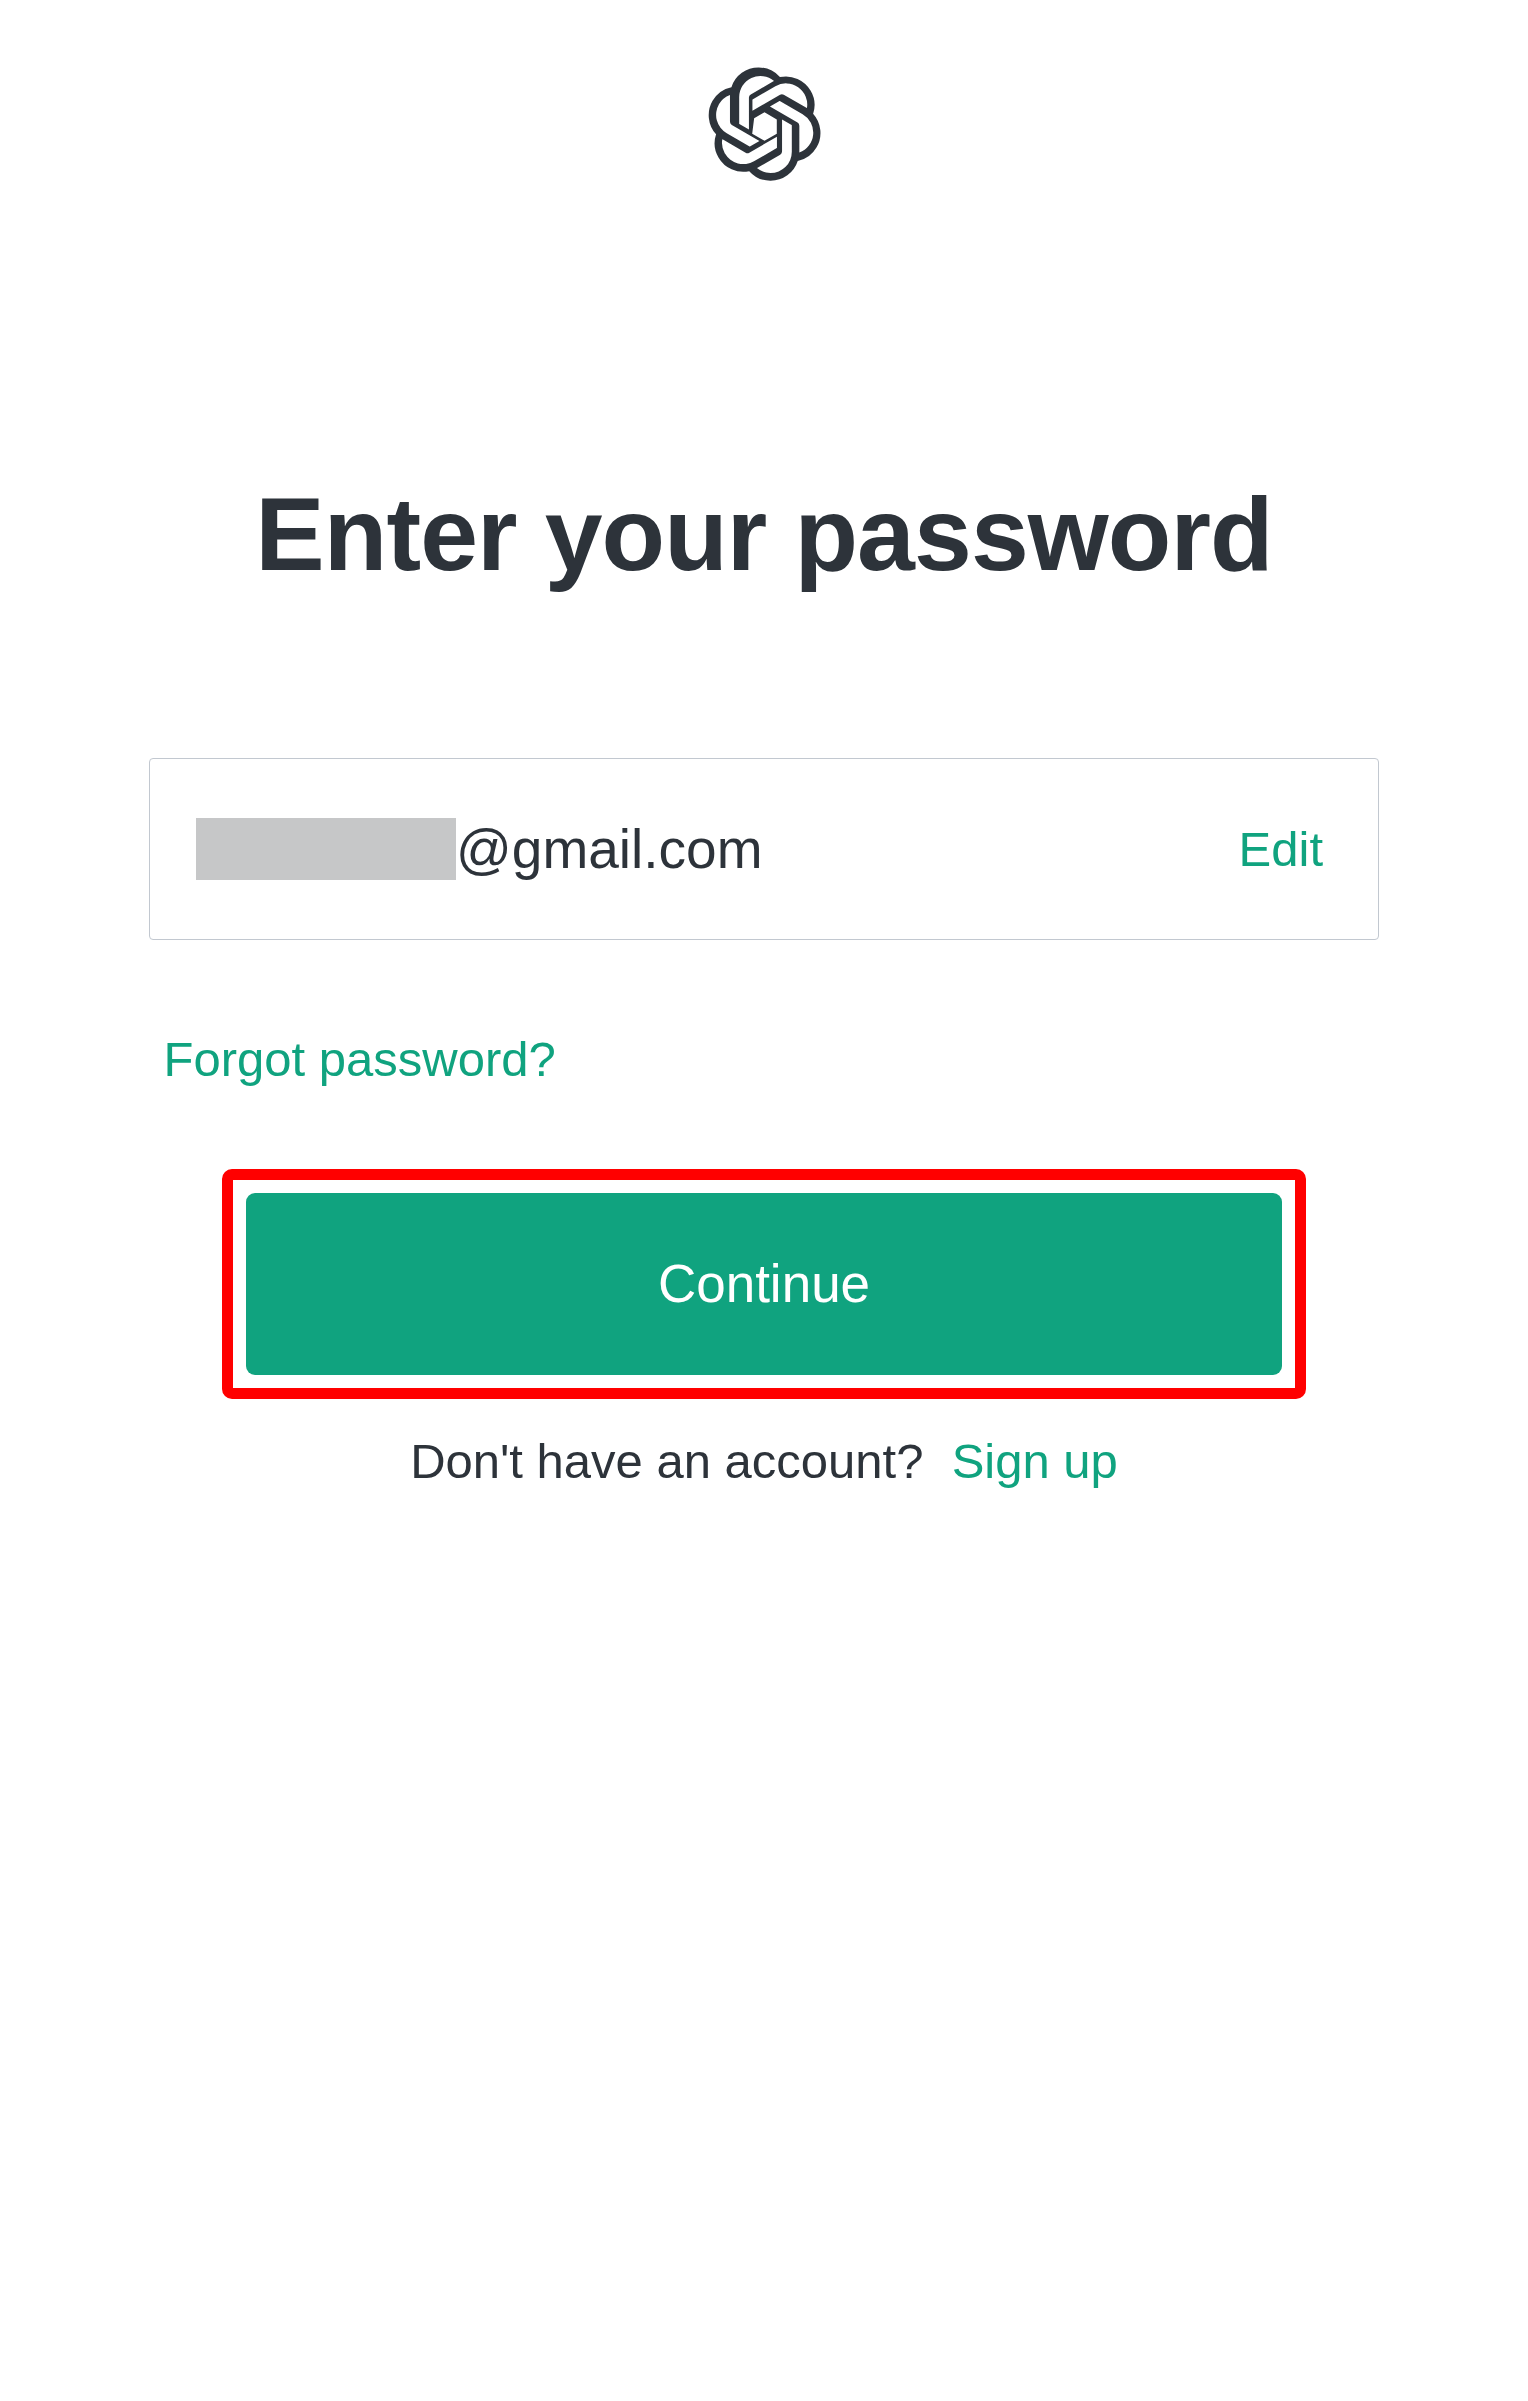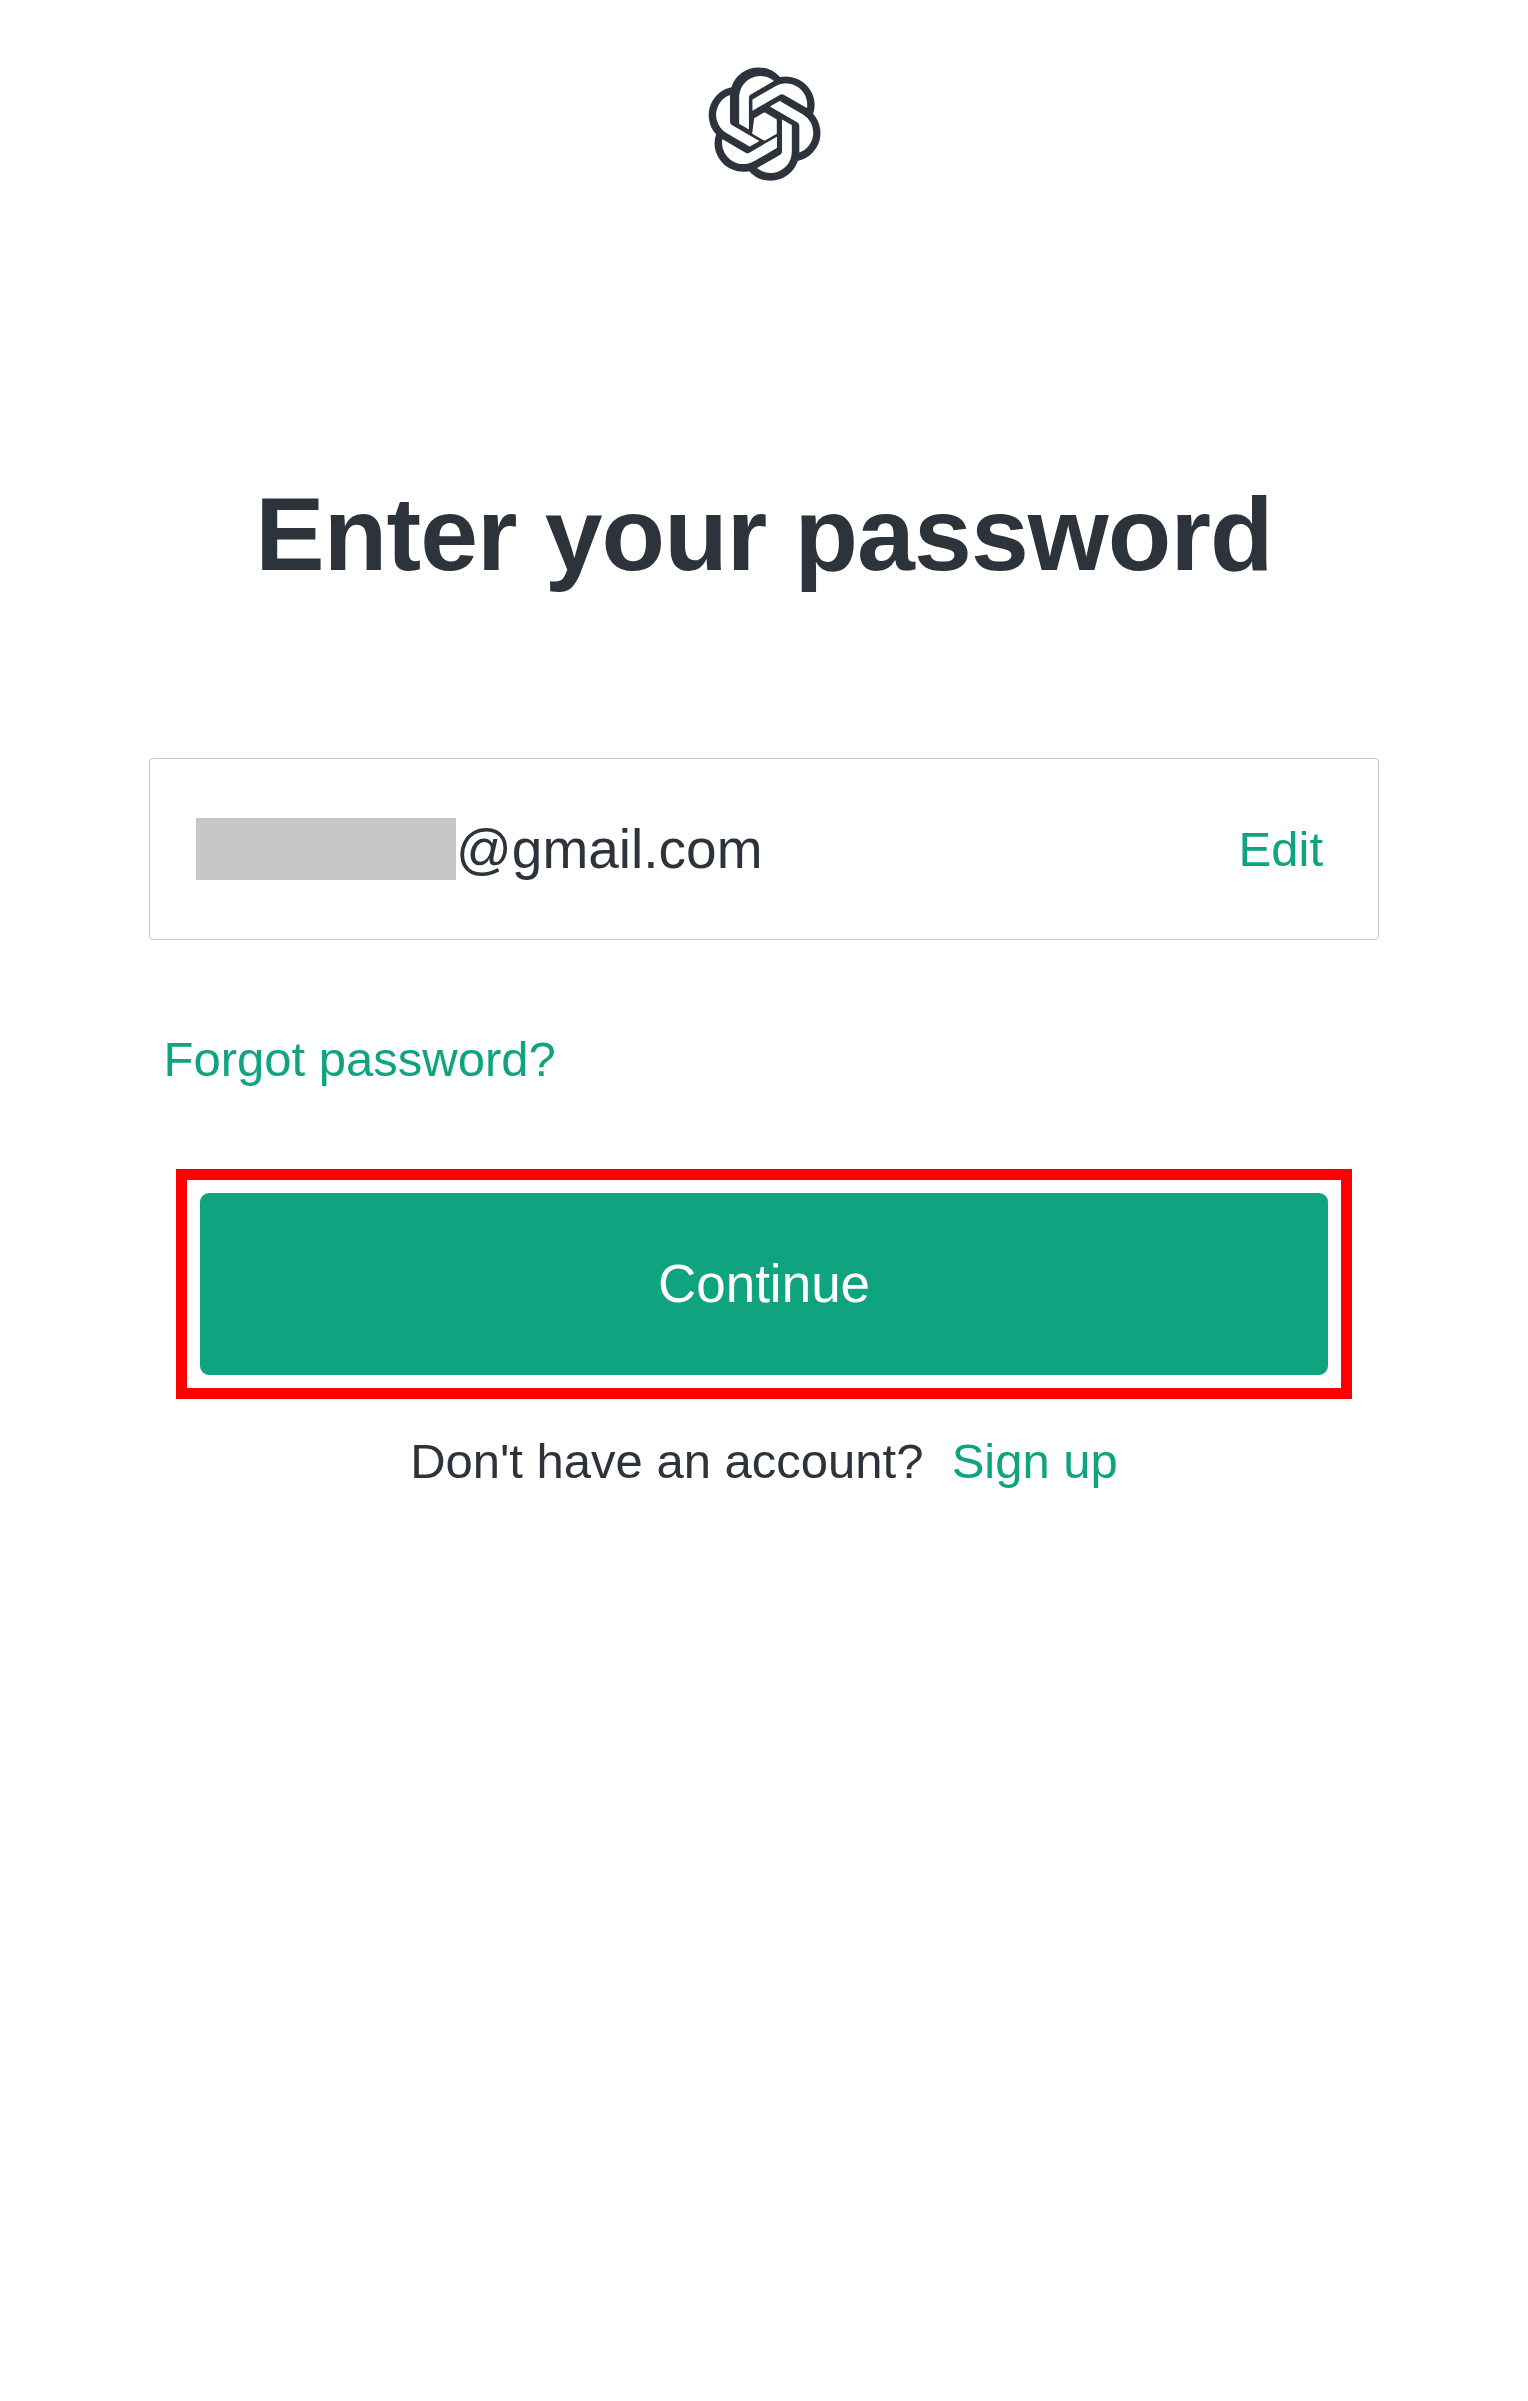--- a/index.html
+++ b/index.html
@@ -117,25 +117,25 @@
     .forgot {
       margin-top: 91px;
       font-size: 49px;
       color: #10a37f;
       padding-left: 14.6px;
       cursor: pointer;
       align-self: flex-start;
       width: 100%;
     }
     .continue-highlight {
-      width: 1176px;
+      width: 1084px;
       margin-top: 82px;
       border: 11px solid #ff0000;
       padding: 12.8px;
-      border-radius: 0;
+      border-radius: 10px;
     }
     .continue-btn {
       width: 100%;
       height: 182px;
       background: #10a37f;
       border: none;
       border-radius: 9px;
       color: #ffffff;
       font-size: 53px;
       cursor: pointer;

